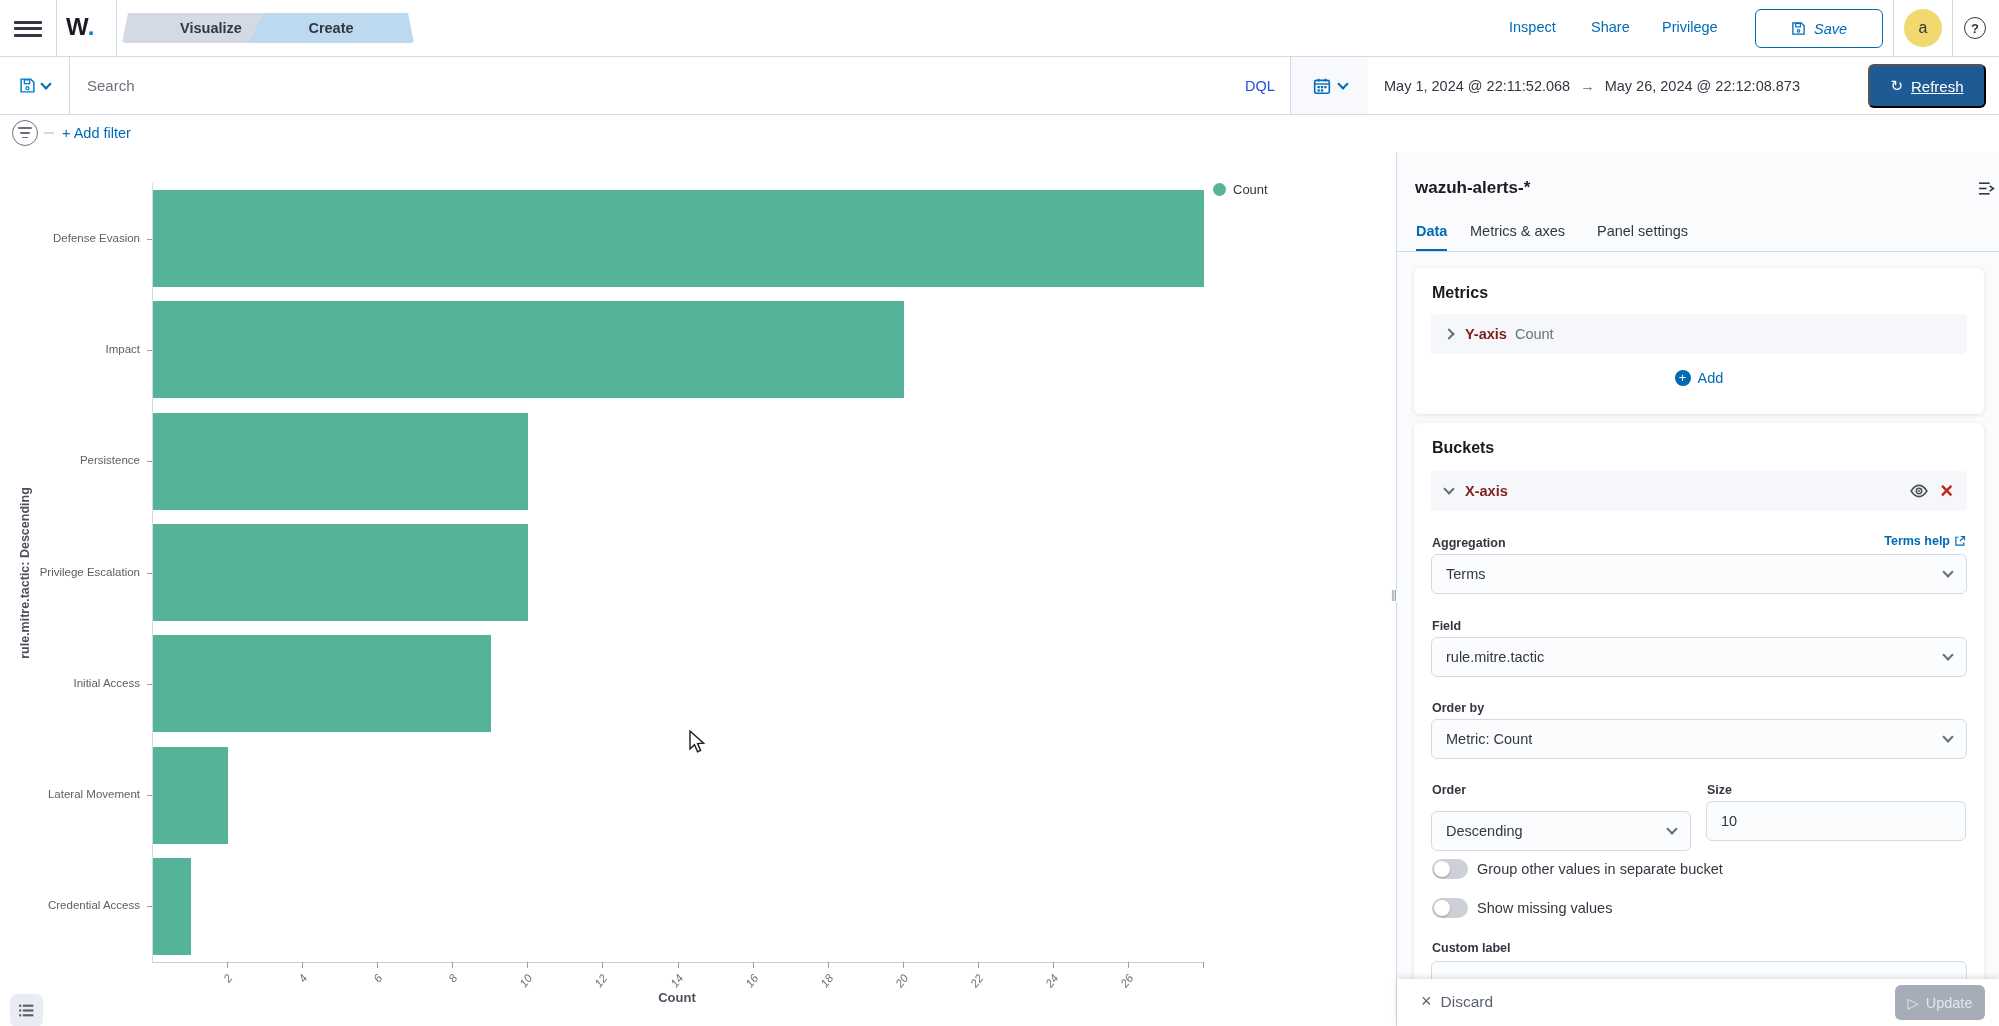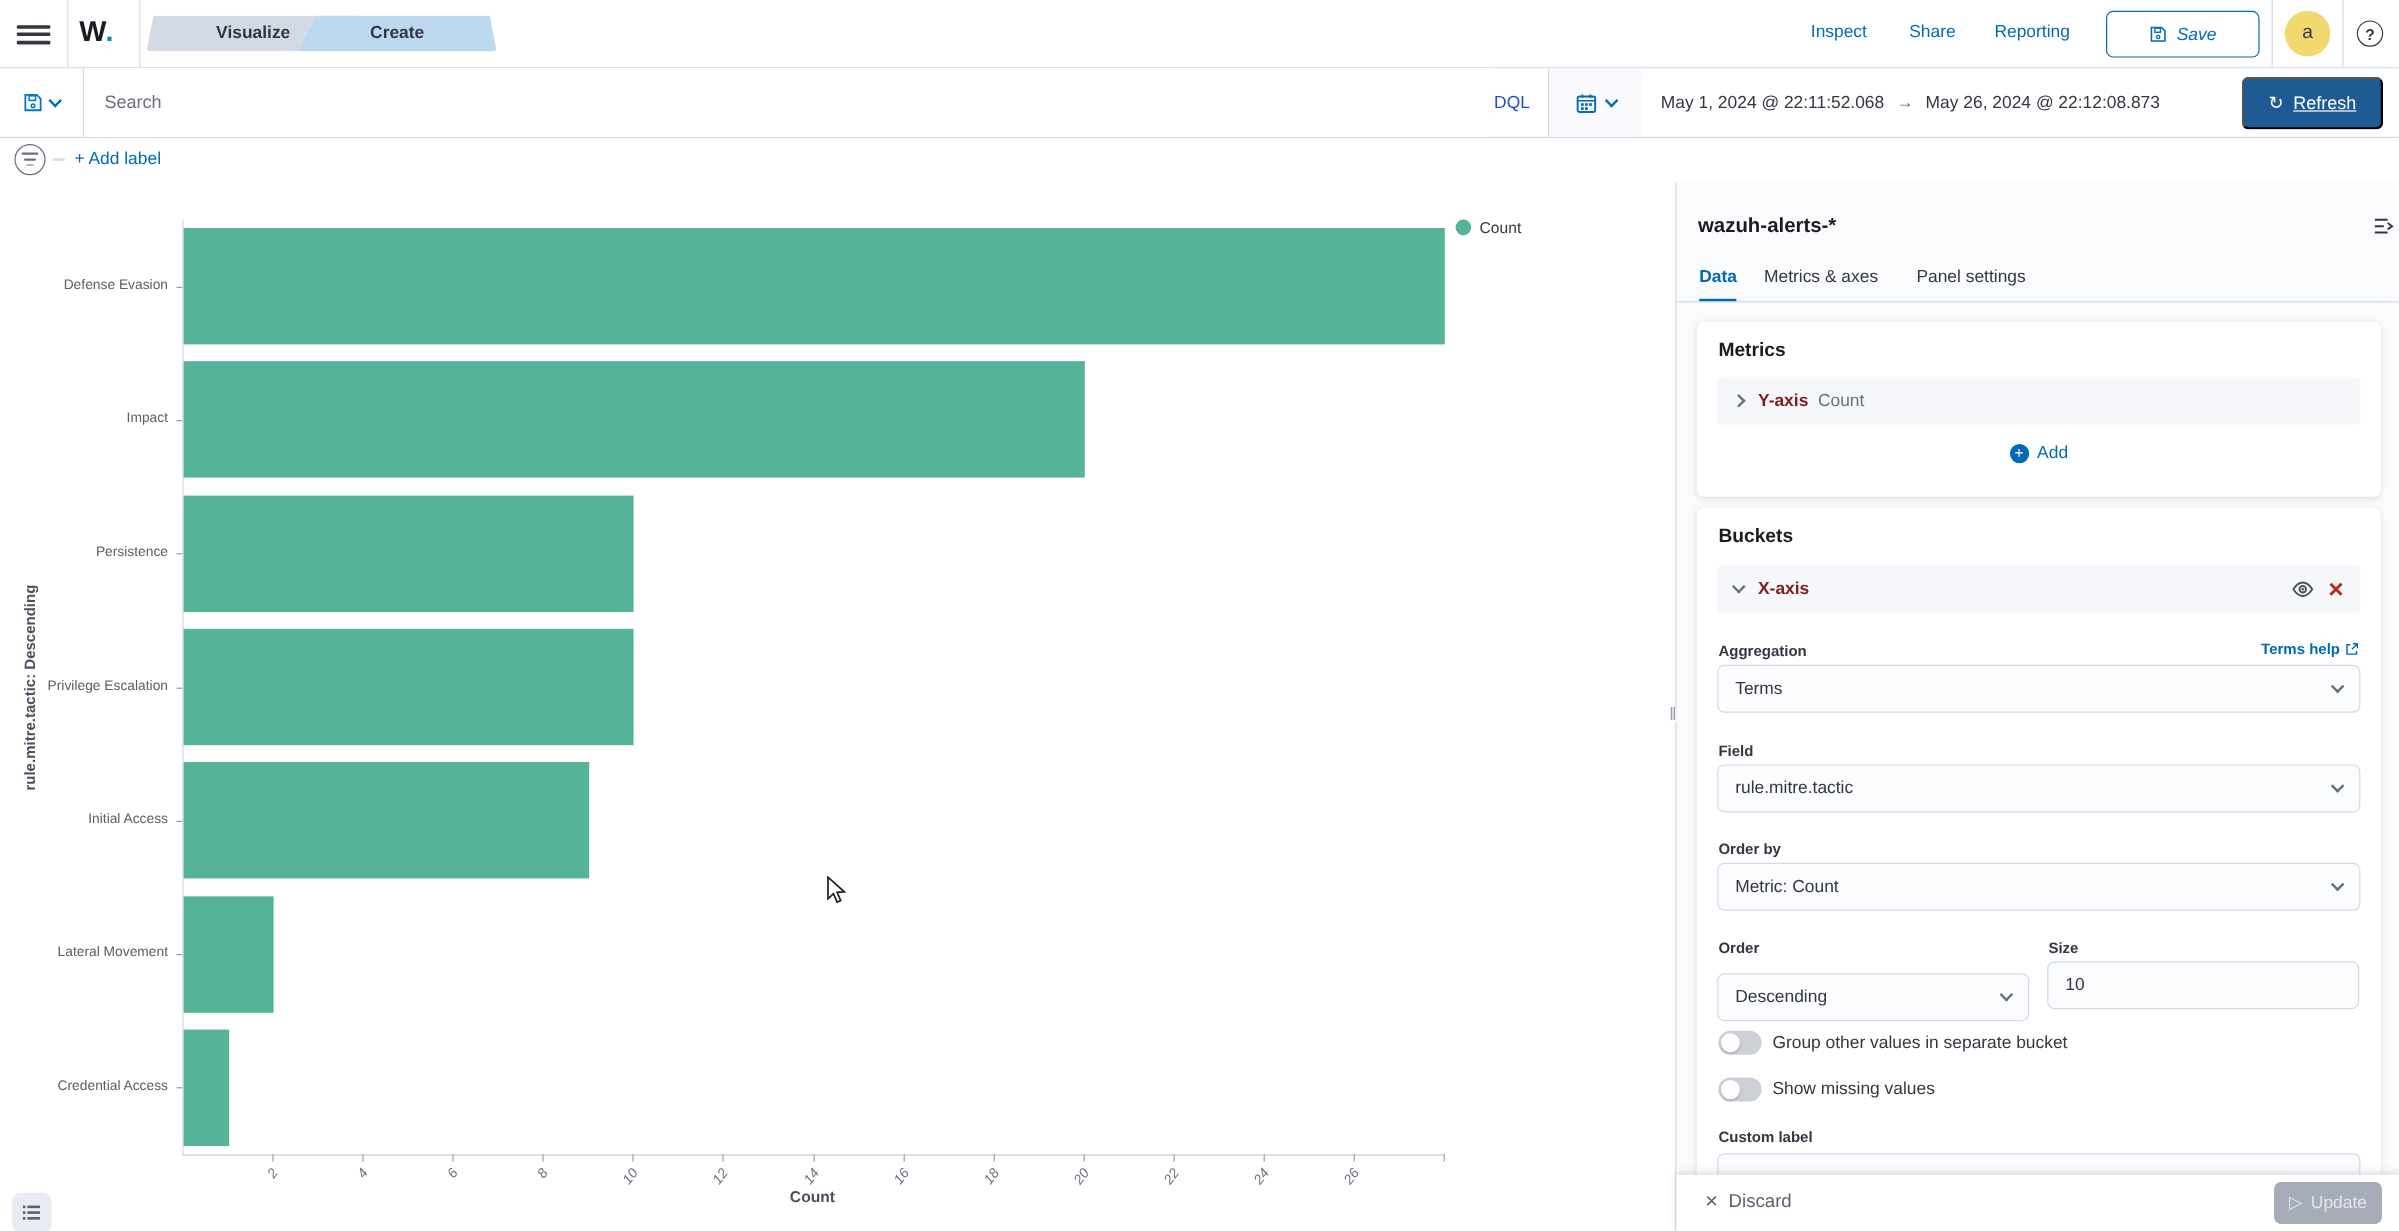--- a/index.html
+++ b/index.html
@@ -116,21 +116,21 @@
         <span></span>
         <span></span>
       </div>
     <div class="vdiv" style="left:56px"></div>
     <div id="logo"><span>W</span><span class="dot">.</span></div>
     <div class="vdiv" style="left:116px"></div>
     <div class="crumb crumb1">Visualize</div>
     <div class="crumb crumb2">Create</div>
     <span class="navlink" style="left:1509px">Inspect</span>
     <span class="navlink" style="left:1591px">Share</span>
-    <span class="navlink" style="left:1662px">Reporting</span>
+    <span class="navlink" style="left:1662px">Privilege</span>
     <button id="save-btn">
       <svg width="15" height="15" viewBox="0 0 16 16">
           <path d="M2 2 h9 l3 3 v9 h-12 z" fill="none" stroke="#006BB4" stroke-width="1.4"></path>
           <rect x="5" y="2.7" width="5" height="3.6" fill="none" stroke="#006BB4" stroke-width="1.2"></rect>
           <circle cx="8" cy="10.5" r="1.4" fill="none" stroke="#006BB4" stroke-width="1.2"></circle>
         </svg>
       <span>Save</span>
     </button>
     <div class="vdiv" style="left:1893px"></div>
     <div id="avatar">a</div>
@@ -174,21 +174,21 @@
     <span class="lbl">Refresh</span>
   </button>
 
   <div id="filterbar">
     <div id="filter-icon">
         <i></i>
         <i></i>
         <i></i>
       </div>
     <div id="filter-dash"></div>
-    <span id="add-filter">+ Add label</span>
+    <span id="add-filter">+ Add filter</span>
   </div>
 
   <div id="chart-region">
     <div class="axis-y"></div>
     <div class="axis-x"></div>
     <div id="yaxis-title">
         <span>rule.mitre.tactic: Descending</span>
       </div>
     <div id="xaxis-title">Count</div>
     <div id="legend">

